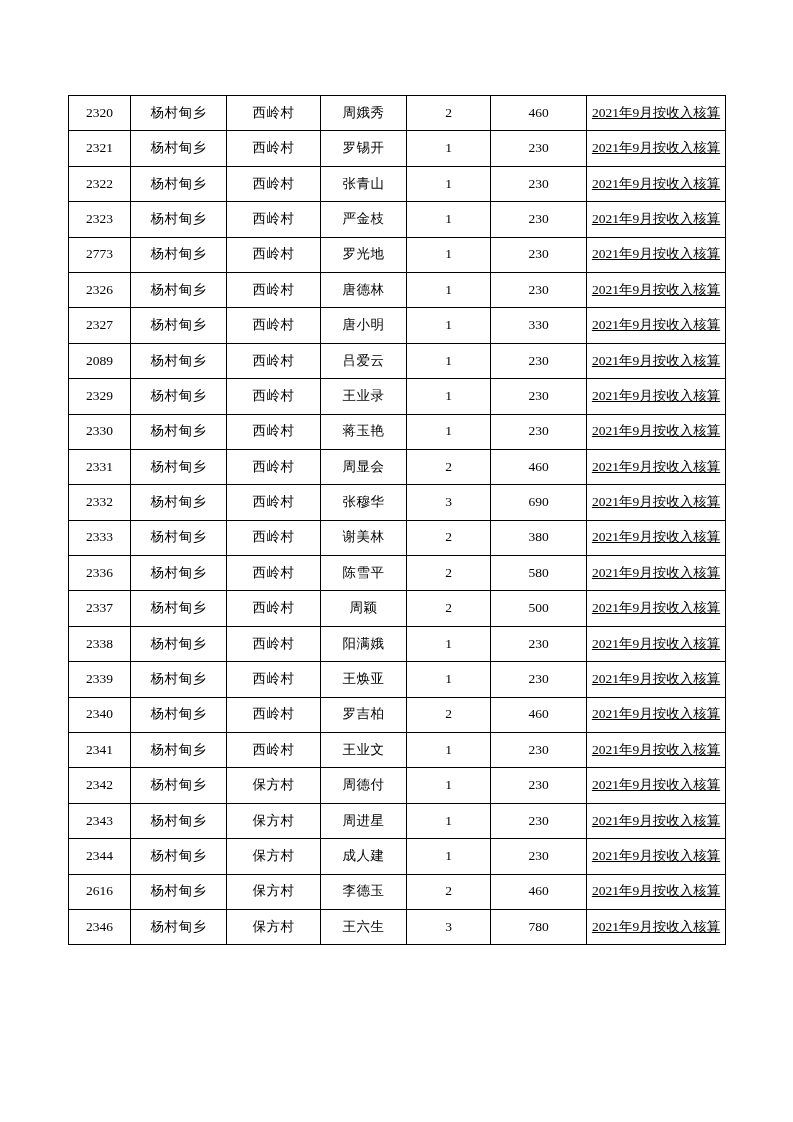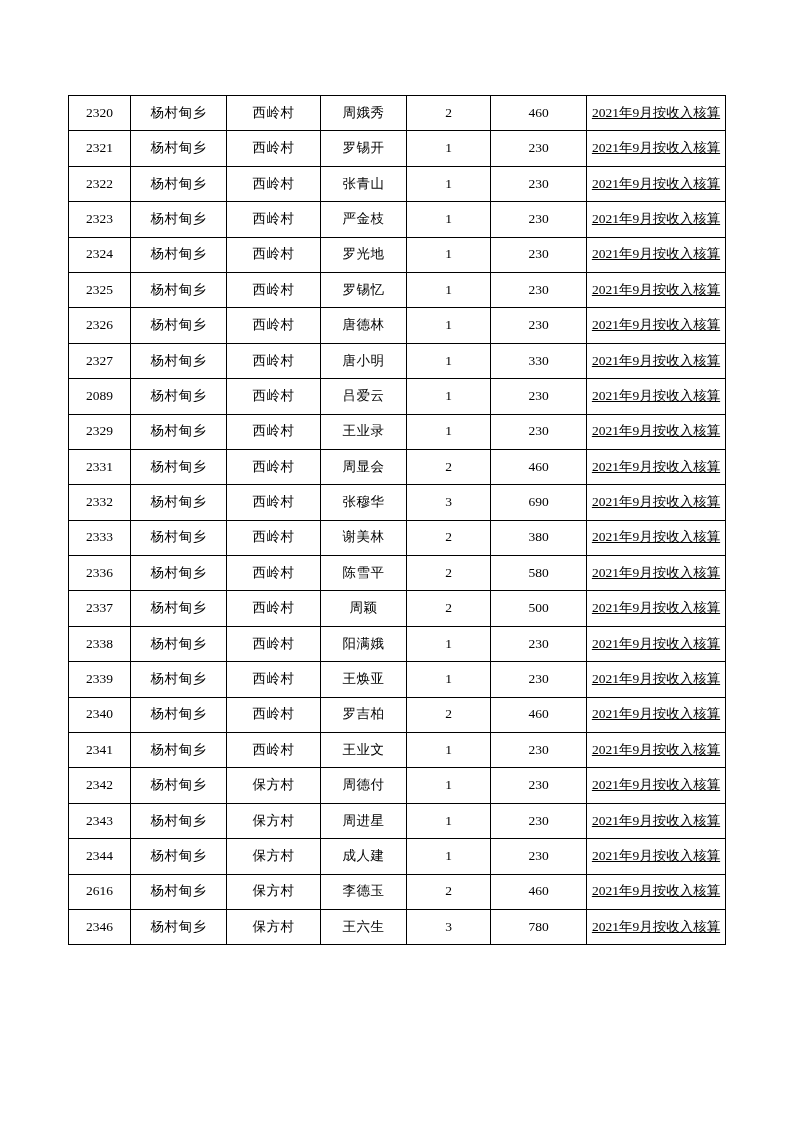--- a/index.html
+++ b/index.html
@@ -102,38 +102,29 @@
           <tr>
             <td class="cell-num">2323</td>
             <td class="cell-text">杨村甸乡</td>
             <td class="cell-text">西岭村</td>
             <td class="cell-text">严金枝</td>
             <td class="cell-num">1</td>
             <td class="cell-num">230</td>
             <td class="cell-note">2021年9月按收入核算</td>
           </tr>
           <tr>
-            <td class="cell-num">2324</td>
+            <td class="cell-num">2773</td>
             <td class="cell-text">杨村甸乡</td>
             <td class="cell-text">西岭村</td>
             <td class="cell-text">罗光地</td>
             <td class="cell-num">1</td>
             <td class="cell-num">230</td>
             <td class="cell-note">2021年9月按收入核算</td>
           </tr>
           <tr>
-            <td class="cell-num">2325</td>
-            <td class="cell-text">杨村甸乡</td>
-            <td class="cell-text">西岭村</td>
-            <td class="cell-text">罗锡忆</td>
-            <td class="cell-num">1</td>
-            <td class="cell-num">230</td>
-            <td class="cell-note">2021年9月按收入核算</td>
-          </tr>
-          <tr>
             <td class="cell-num">2326</td>
             <td class="cell-text">杨村甸乡</td>
             <td class="cell-text">西岭村</td>
             <td class="cell-text">唐德林</td>
             <td class="cell-num">1</td>
             <td class="cell-num">230</td>
             <td class="cell-note">2021年9月按收入核算</td>
           </tr>
           <tr>
             <td class="cell-num">2327</td>
@@ -151,20 +142,29 @@
             <td class="cell-text">吕爱云</td>
             <td class="cell-num">1</td>
             <td class="cell-num">230</td>
             <td class="cell-note">2021年9月按收入核算</td>
           </tr>
           <tr>
             <td class="cell-num">2329</td>
             <td class="cell-text">杨村甸乡</td>
             <td class="cell-text">西岭村</td>
             <td class="cell-text">王业录</td>
+            <td class="cell-num">1</td>
+            <td class="cell-num">230</td>
+            <td class="cell-note">2021年9月按收入核算</td>
+          </tr>
+          <tr>
+            <td class="cell-num">2330</td>
+            <td class="cell-text">杨村甸乡</td>
+            <td class="cell-text">西岭村</td>
+            <td class="cell-text">蒋玉艳</td>
             <td class="cell-num">1</td>
             <td class="cell-num">230</td>
             <td class="cell-note">2021年9月按收入核算</td>
           </tr>
           <tr>
             <td class="cell-num">2331</td>
             <td class="cell-text">杨村甸乡</td>
             <td class="cell-text">西岭村</td>
             <td class="cell-text">周显会</td>
             <td class="cell-num">2</td>

